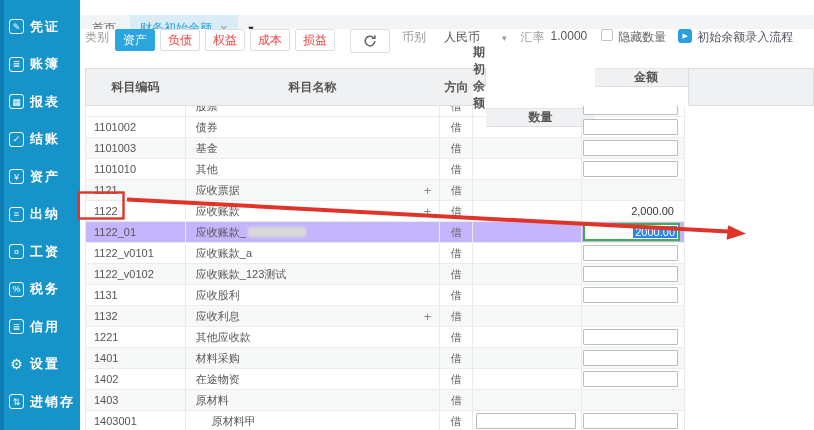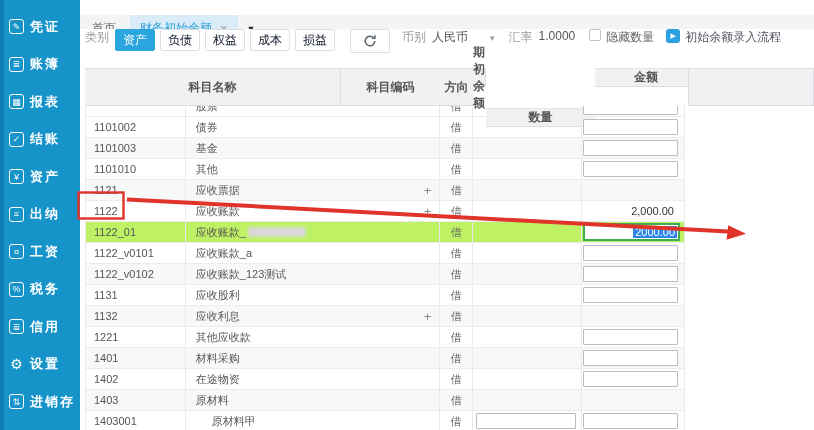--- a/index.html
+++ b/index.html
@@ -25,26 +25,26 @@
   .tab-active { display:flex; align-items:center; background:#d9ecf8; color:#2a9fd8;
     font-size:12px; padding:0 10px; cursor:pointer; }
   .tab-close { margin-left:8px; color:#8a9aa5; font-size:13px; cursor:pointer; }
   .tab-caret { display:flex; align-items:center; margin-left:9px; font-size:9px; color:#2b2b2b; cursor:pointer; }
 
   
   .toolbar { position:absolute; left:80px; top:29px; width:734px; height:34px;
     background:#fff; display:flex; align-items:flex-start; padding-left:5px; font-size:12px; }
   .lbl { color:#999; margin-right:6px; }
   .cat-btn { height:22px; padding:0 7px; margin-right:5px; background:#fff;
-    border:1px solid #dcdfe2; border-radius:2px; font-size:12px; color:#0f172a;
+    border:1px solid #dcdfe2; border-radius:2px; font-size:12px; color:#ef4444;
     display:flex; align-items:center; cursor:pointer; }
   .cat-btn.active { background:#2aa5de; border-color:#2aa5de; color:#fff; }
   .refresh-btn { width:40px; height:24px; margin-left:10px; border:1px solid #dcdfe2;
     border-radius:2px; background:#fff; display:flex; align-items:center; justify-content:center; cursor:pointer; }
-  .currency-select { display:flex; align-items:center; color:#555; cursor:pointer; min-width:60px; }
+  .currency-select { display:flex; align-items:center; color:#555; cursor:pointer; min-width:60px;margin-left:12px; }
   .sel-caret { color:#999; font-size:9px; margin-left:22px; }
   .rate-val { color:#555; margin-right:14px; }
   .chk { width:12px; height:12px; border:1px solid #c0c4c8; border-radius:2px;
     background:#fff; margin-right:5px; cursor:pointer; flex:none; }
   .hideqty-lbl { color:#666; margin-right:12px; }
   .play-icon { width:14px; height:14px; background:#2ba0e0; border-radius:3px; color:#fff;
     font-size:7px; display:flex; align-items:center; justify-content:center; margin-right:5px; flex:none; }
   .process-lbl { color:#556; cursor:pointer; }
 
   
@@ -60,21 +60,21 @@
     display:flex; align-items:center; justify-content:center; }
   .th-bot { height:19px; display:flex; }
   .th-bot .th { height:19px; border-left:none; border-top:1px solid #e3e5e8; }
   .th.qty { width:109px;margin-top:40px; }
   .th.amt { width:103px; border-right:1px solid #dcdee1; }
   .th.rest { width:126px; margin-left:3px; border:1px solid #dcdee1; }
 
   .tbody { width:600px; border-left:1px solid #e8eaec; }
   .row { display:flex; height:21px; border-bottom:1px solid #ececec; background:#fff; }
   .row.grey { background:#f7f8f8;align-items:flex-end; }
-  .row.highlight { background:#bef264; }
+  .row.highlight { background:#c4b5fd; }
   .row.partial { height:11px; overflow:hidden; }
   .row.partial .shift { display:flex; width:100%; margin-top:-10px; height:21px; }
   .cell { height:100%; display:flex; align-items:center; border-right:1px solid #e8eaec;
     font-size:11px; color:#555; position:relative; }
   .c-code { width:100px; padding-left:8px; }
   .c-name { width:255px; padding-left:10px; }
   .c-name.indent { padding-left:26px; }
   .c-dir  { width:33px; justify-content:center; color:#666; }
   .c-qty  { width:109px; }
   .c-amt  { width:103px; justify-content:flex-end; }
@@ -177,22 +177,22 @@
     <span class="lbl" style="margin-left:14px;">汇率</span>
     <span class="rate-val">1.0000</span>
     <span class="chk"></span>
     <span class="hideqty-lbl">隐藏数量</span>
     <span class="play-icon">▶</span>
     <span class="process-lbl">初始余额录入流程</span>
   </div>
 
   <div class="tbl">
     <div class="thead">
+      <div class="th code">科目编码</div>
       <div class="th name">科目名称</div>
-      <div class="th code">科目编码</div>
       <div class="th dir">方向</div>
       <div class="th-group">
         <div class="th-top">期初余额</div>
         <div class="th-bot">
           <div class="th qty">数量</div>
           <div class="th amt">金额</div>
         </div>
       </div>
       <div class="th rest"></div>
     </div>

